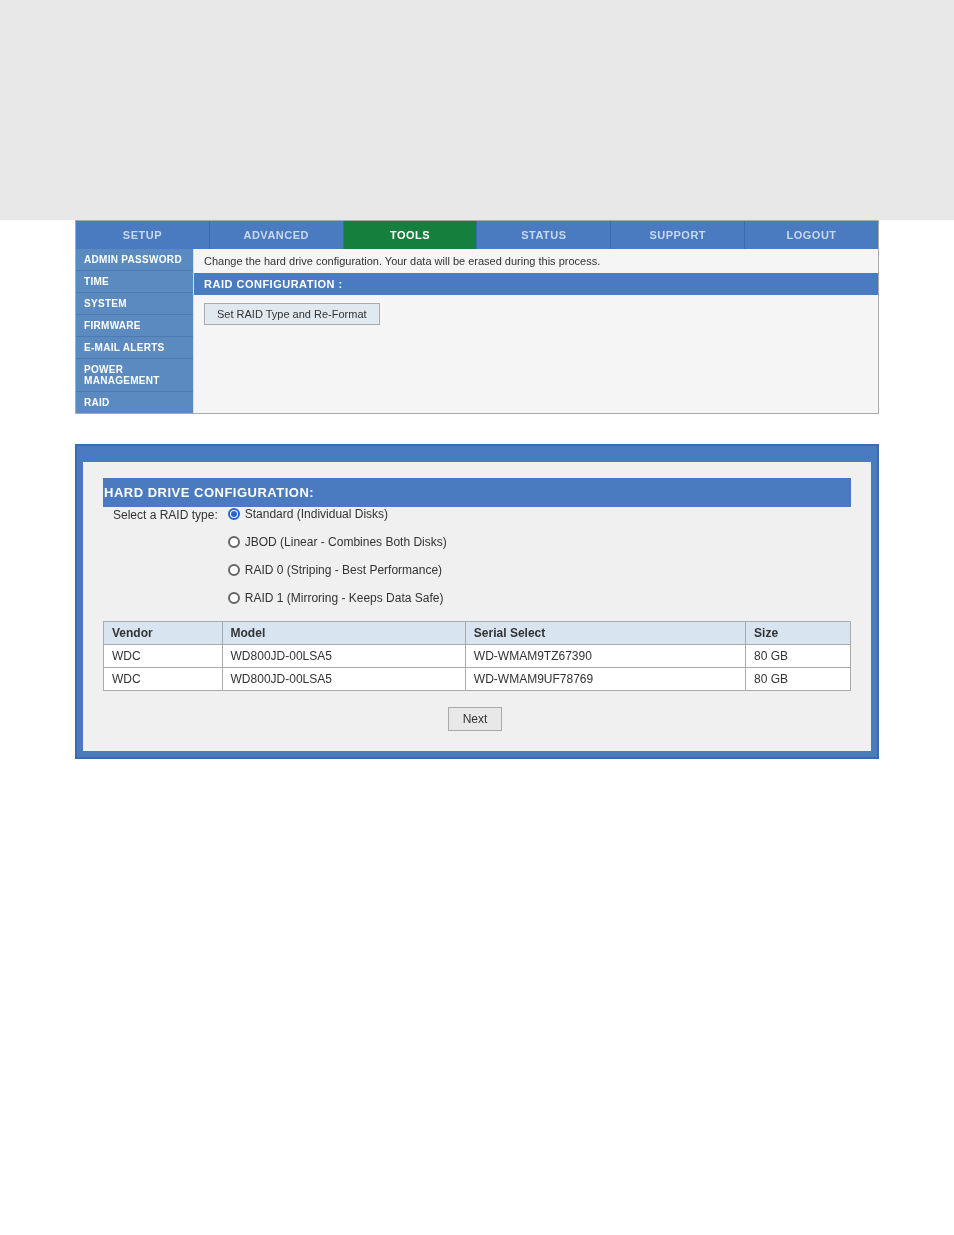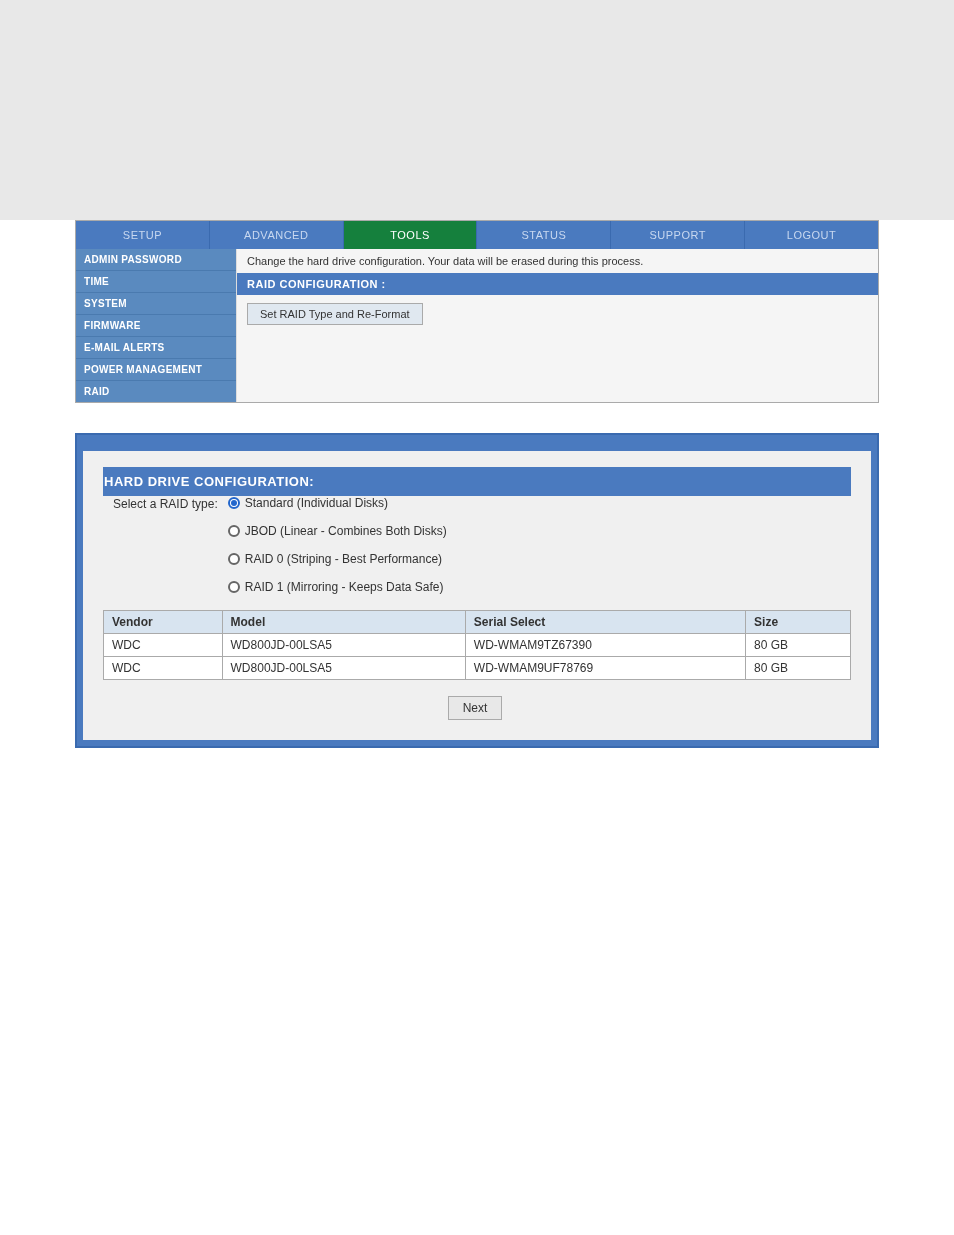--- a/index.html
+++ b/index.html
@@ -38,41 +38,41 @@
       height: 28px;
     }
 
     .nav-item {
       flex: 1;
       display: flex;
       align-items: center;
       justify-content: center;
       color: #c8d8f0;
       font-size: 11px;
-      font-weight: normal;
+      font-weight: bold;
       letter-spacing: 0.5px;
       cursor: pointer;
       text-transform: uppercase;
       border-right: 1px solid #3a6aaf;
     }
 
     .nav-item:last-child { border-right: none; }
 
     .nav-item.active {
       background: #15803d;
       color: #fff;
     }
 
     
     .panel-body {
       display: flex;
     }
 
     .sidebar {
-      width: 161px;
+      width: 118px;
       background: #fff;
       border-right: 1px solid #ddd;
       flex-shrink: 0;
     }
 
     .sidebar-item {
       background: #5a8abf;
       color: #fff;
       font-size: 10px;
       font-weight: bold;

